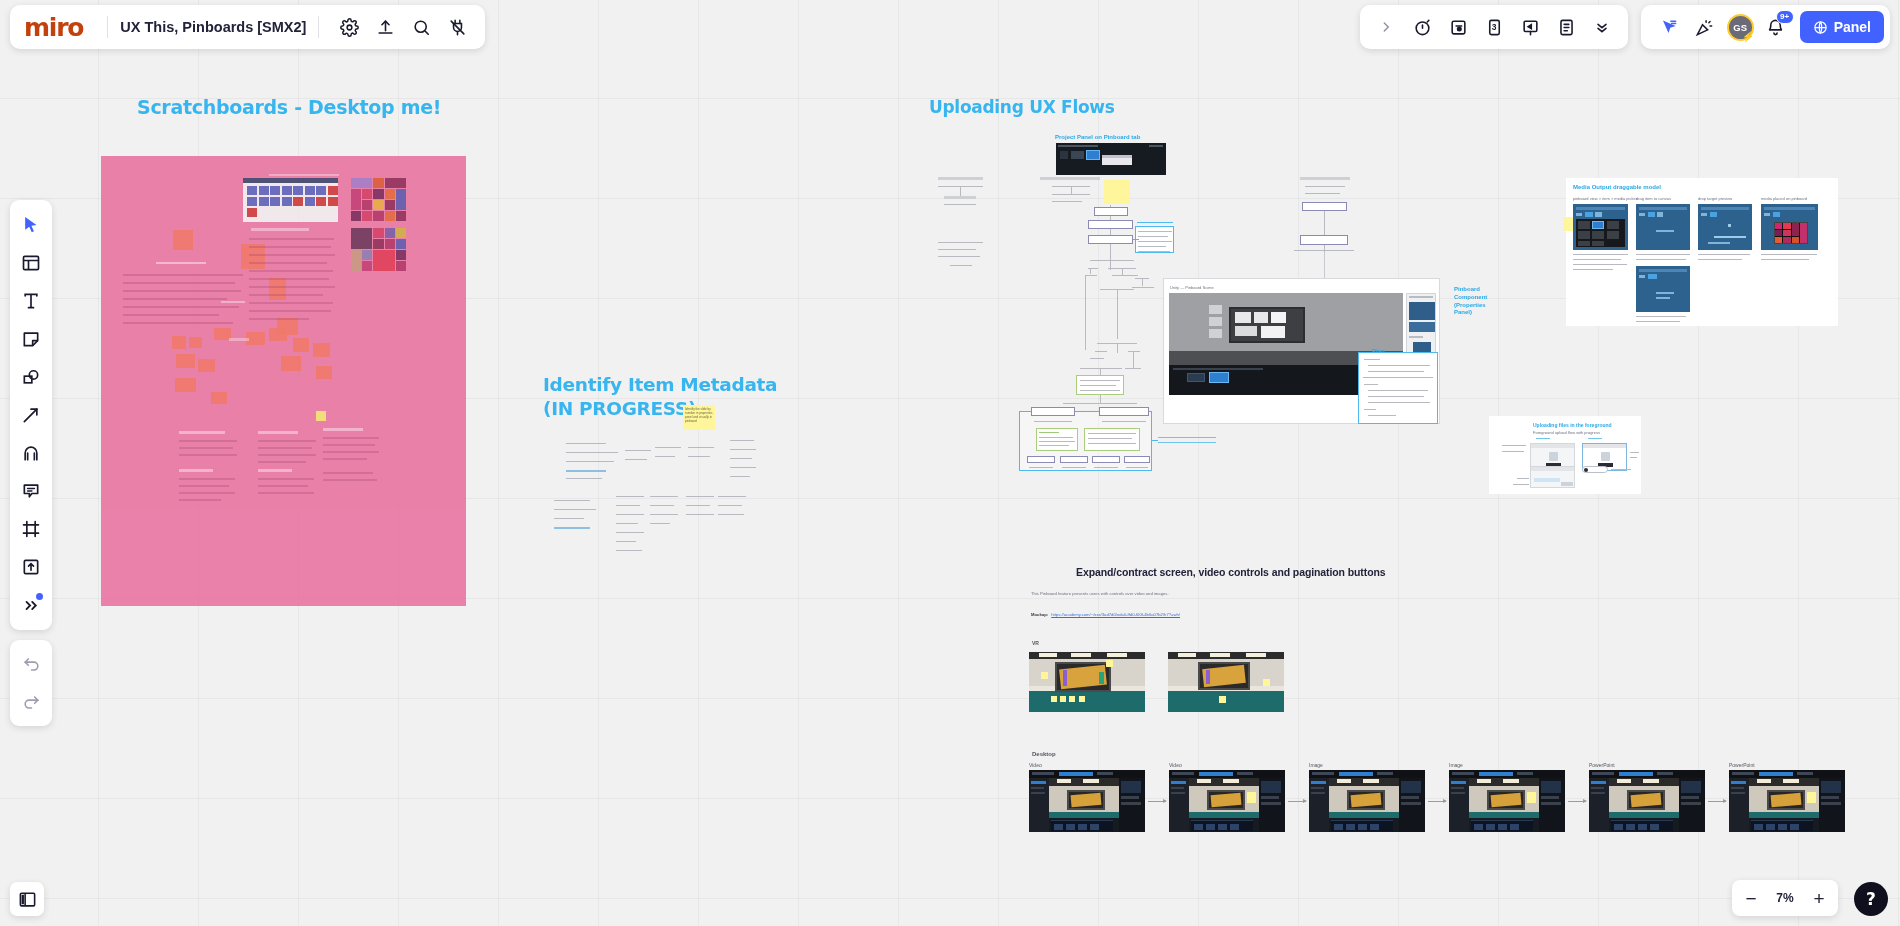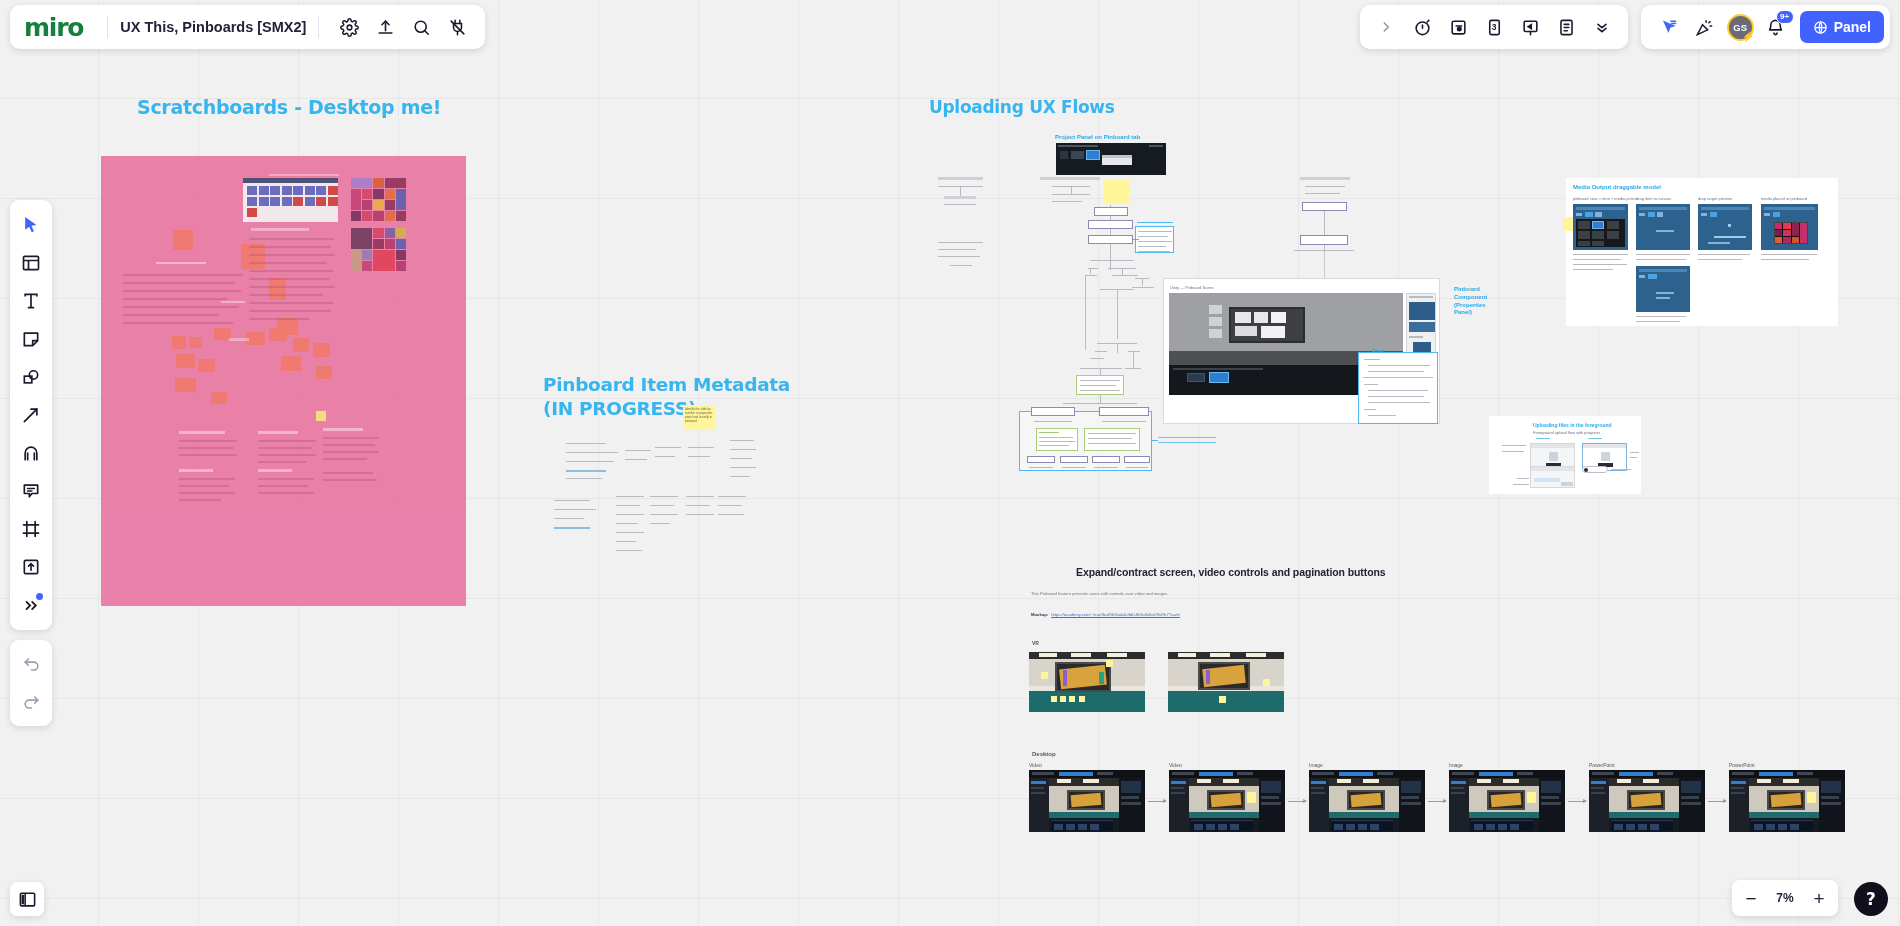--- a/index.html
+++ b/index.html
@@ -26,21 +26,21 @@
     background: #fff;
     border-radius: 10px;
     box-shadow: 0 2px 7px rgba(0,0,0,.12);
     display: flex;
     align-items: center;
     height: 44px;
   }
   #topbar-left { left: 10px; top: 5px; padding: 0 10px 0 14px; }
   .miro-logo {
     font-size: 25px; font-weight: 700; letter-spacing: -1.2px;
-    color: #15803d; line-height: 1; margin-right: 12px;
+    color: #c2410c; line-height: 1; margin-right: 12px;
     font-family: "DejaVu Sans", sans-serif;
   }
   .vdiv { width: 1px; height: 22px; background: #e2e2e6; margin: 0 12px; }
   .board-title { font-size: 14.5px; font-weight: 600; color: #22223a; white-space: nowrap; }
   .ticon {
     width: 30px; height: 30px; display: flex; align-items: center; justify-content: center;
     margin: 0 3px; border-radius: 5px; cursor: pointer; color: #1a1a2e;
   }
   .ticon svg { display: block; }
 
@@ -308,21 +308,21 @@
     <div class="pk" style="left:222px;top:295px;width:56px;height:2px;background:rgba(130,35,75,.24);"></div>
     <div class="pk" style="left:222px;top:302px;width:44px;height:2px;background:rgba(130,35,75,.24);"></div>
     <div class="pk" style="left:222px;top:316px;width:50px;height:2px;background:rgba(130,35,75,.24);"></div>
     <div class="pk" style="left:222px;top:323px;width:54px;height:2px;background:rgba(130,35,75,.24);"></div>
 
     <div class="pk" style="left:168px;top:18px;width:70px;height:2px;background:rgba(255,255,255,.35);"></div>
   </div>
 
   <div class="bhead" id="h-scratch">Scratchboards - Desktop me!</div>
   <div class="bhead" id="h-meta">
-    <div>Pinboard Item Metadata</div>
+    <div>Identify Item Metadata</div>
     <div>(IN PROGRESS)</div>
   </div>
   <div class="bhead" id="h-flows">Uploading UX Flows</div>
 
   <div class="noteyellow" style="left:683px;top:405px;width:32px;height:25px;">Identify the slide by number in properties panel and visually in pinboard</div>
 
   <div>
     <div class="gline" style="left:566px;top:443px;width:40px;"></div>
     <div class="gline" style="left:566px;top:452px;width:52px;"></div>
     <div class="gline" style="left:566px;top:461px;width:48px;"></div>

